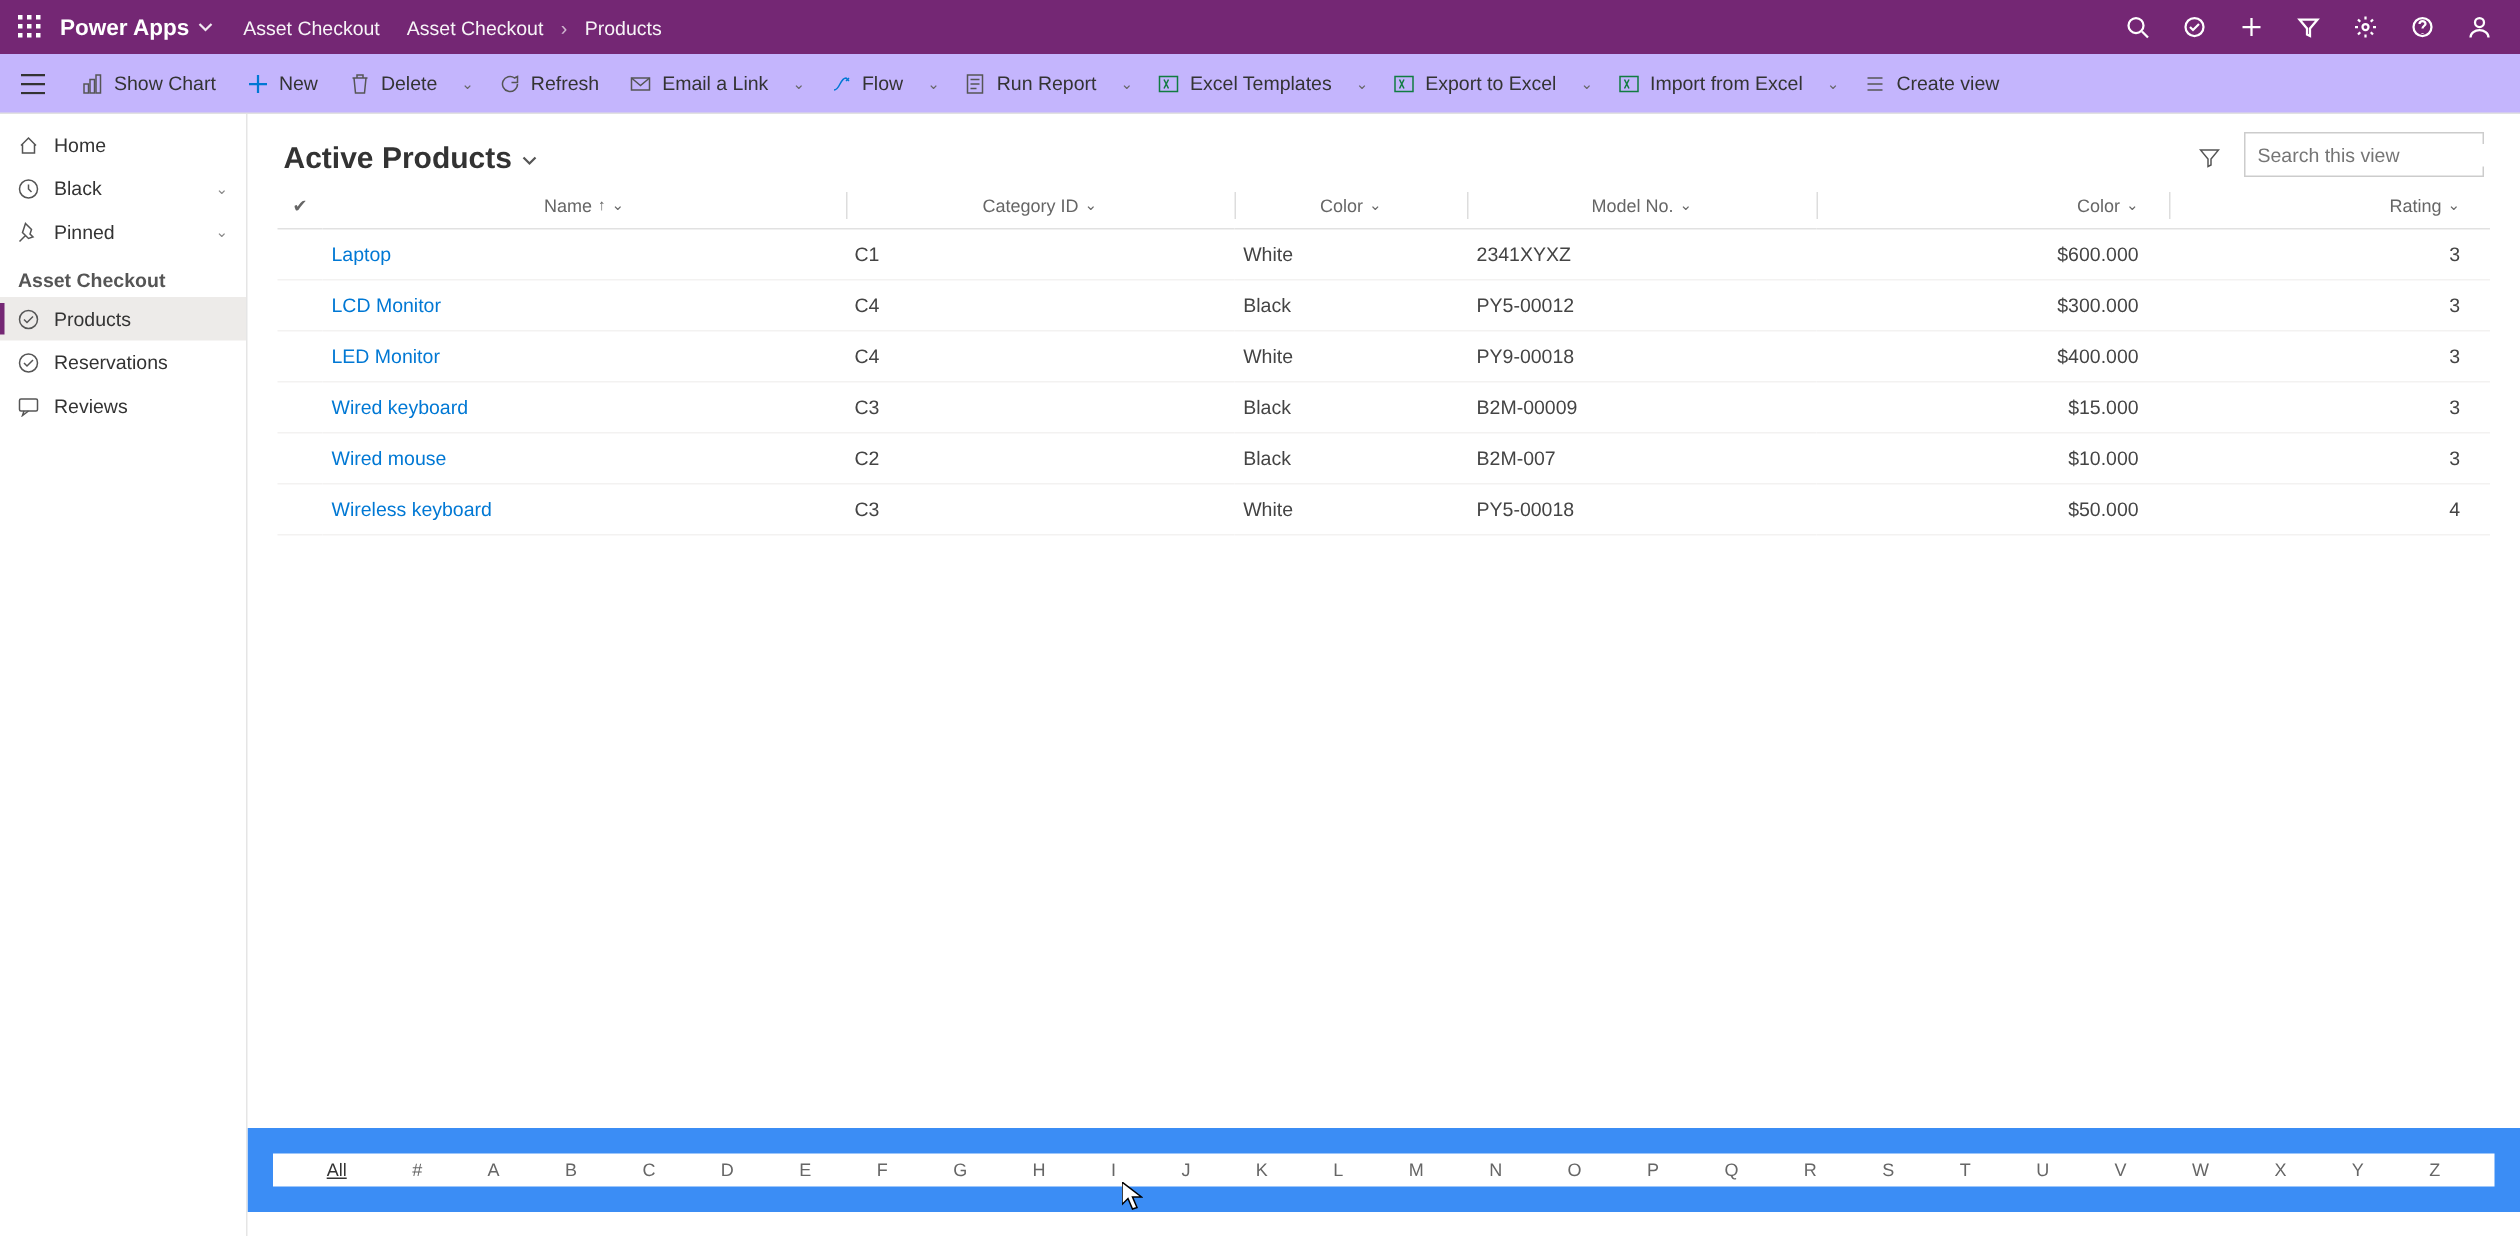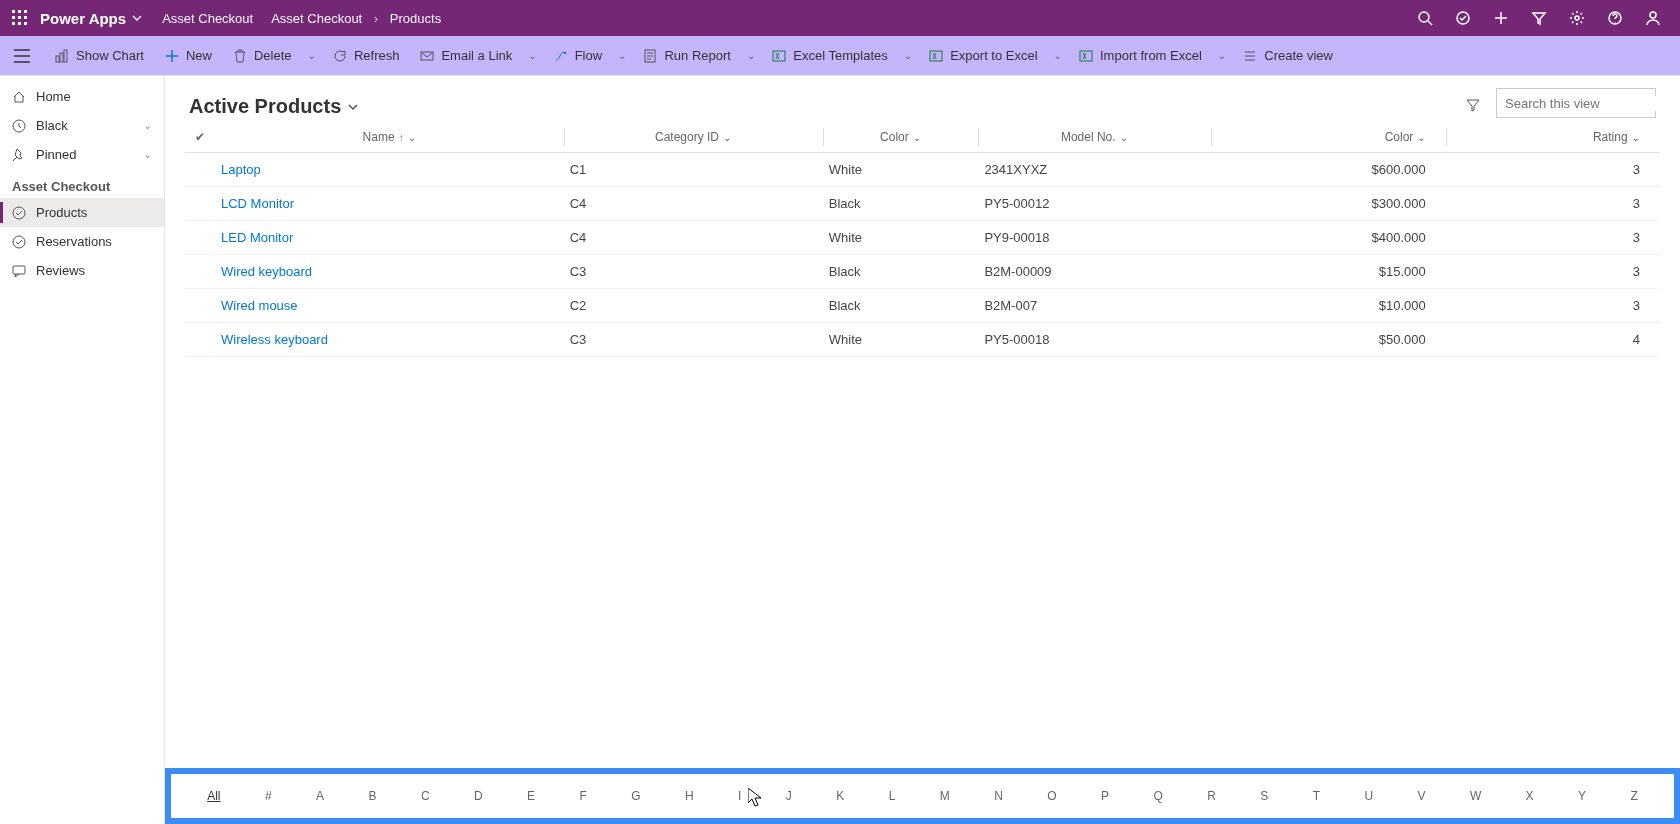--- a/index.html
+++ b/index.html
@@ -50,21 +50,21 @@
   thead th { text-align:left; font-weight:400; color:#666; padding:8px 6px; border-bottom:1px solid #e1e1e1; font-size:12px; position:relative;}
   thead th .colwrap{display:flex;align-items:center;gap:4px;justify-content:center;}
   thead th.sep::before{content:"";position:absolute;left:0;top:6px;bottom:6px;width:1px;background:#ddd;}
   tbody td { padding:9px 6px; color:#444;}
   tbody tr{border-bottom:1px solid #f3f2f1;}
   .link { color:#0078d4; cursor:pointer;}
   .check-col{width:30px;text-align:center;}
   .num{text-align:right;padding-right:20px;}
 
   
-  .alpha-wrap { position:absolute; left:0; right:0; bottom:0; padding:6px; background:#3b8df5; display:flex; align-items:center; height:56px;}
+  .alpha-wrap { position:absolute; left:0; right:0; bottom:16px; padding:17px; background:#3b8df5; display:flex; align-items:center; height:56px;}
   .alpha-inner { flex:1; background:#fff; height:100%; display:flex; align-items:center; justify-content:space-around; padding:0 14px;}
   .alpha-item { color:#666; font-size:12px; cursor:pointer; padding:4px 4px;}
   .alpha-item.active { text-decoration:underline; color:#333;}
 
   .cursor-arrow{position:absolute; left:583px; bottom:16px; pointer-events:none;}
 
   svg{display:block;}
   .sort-up{font-size:10px;color:#666;}
 </style>
 </head>

